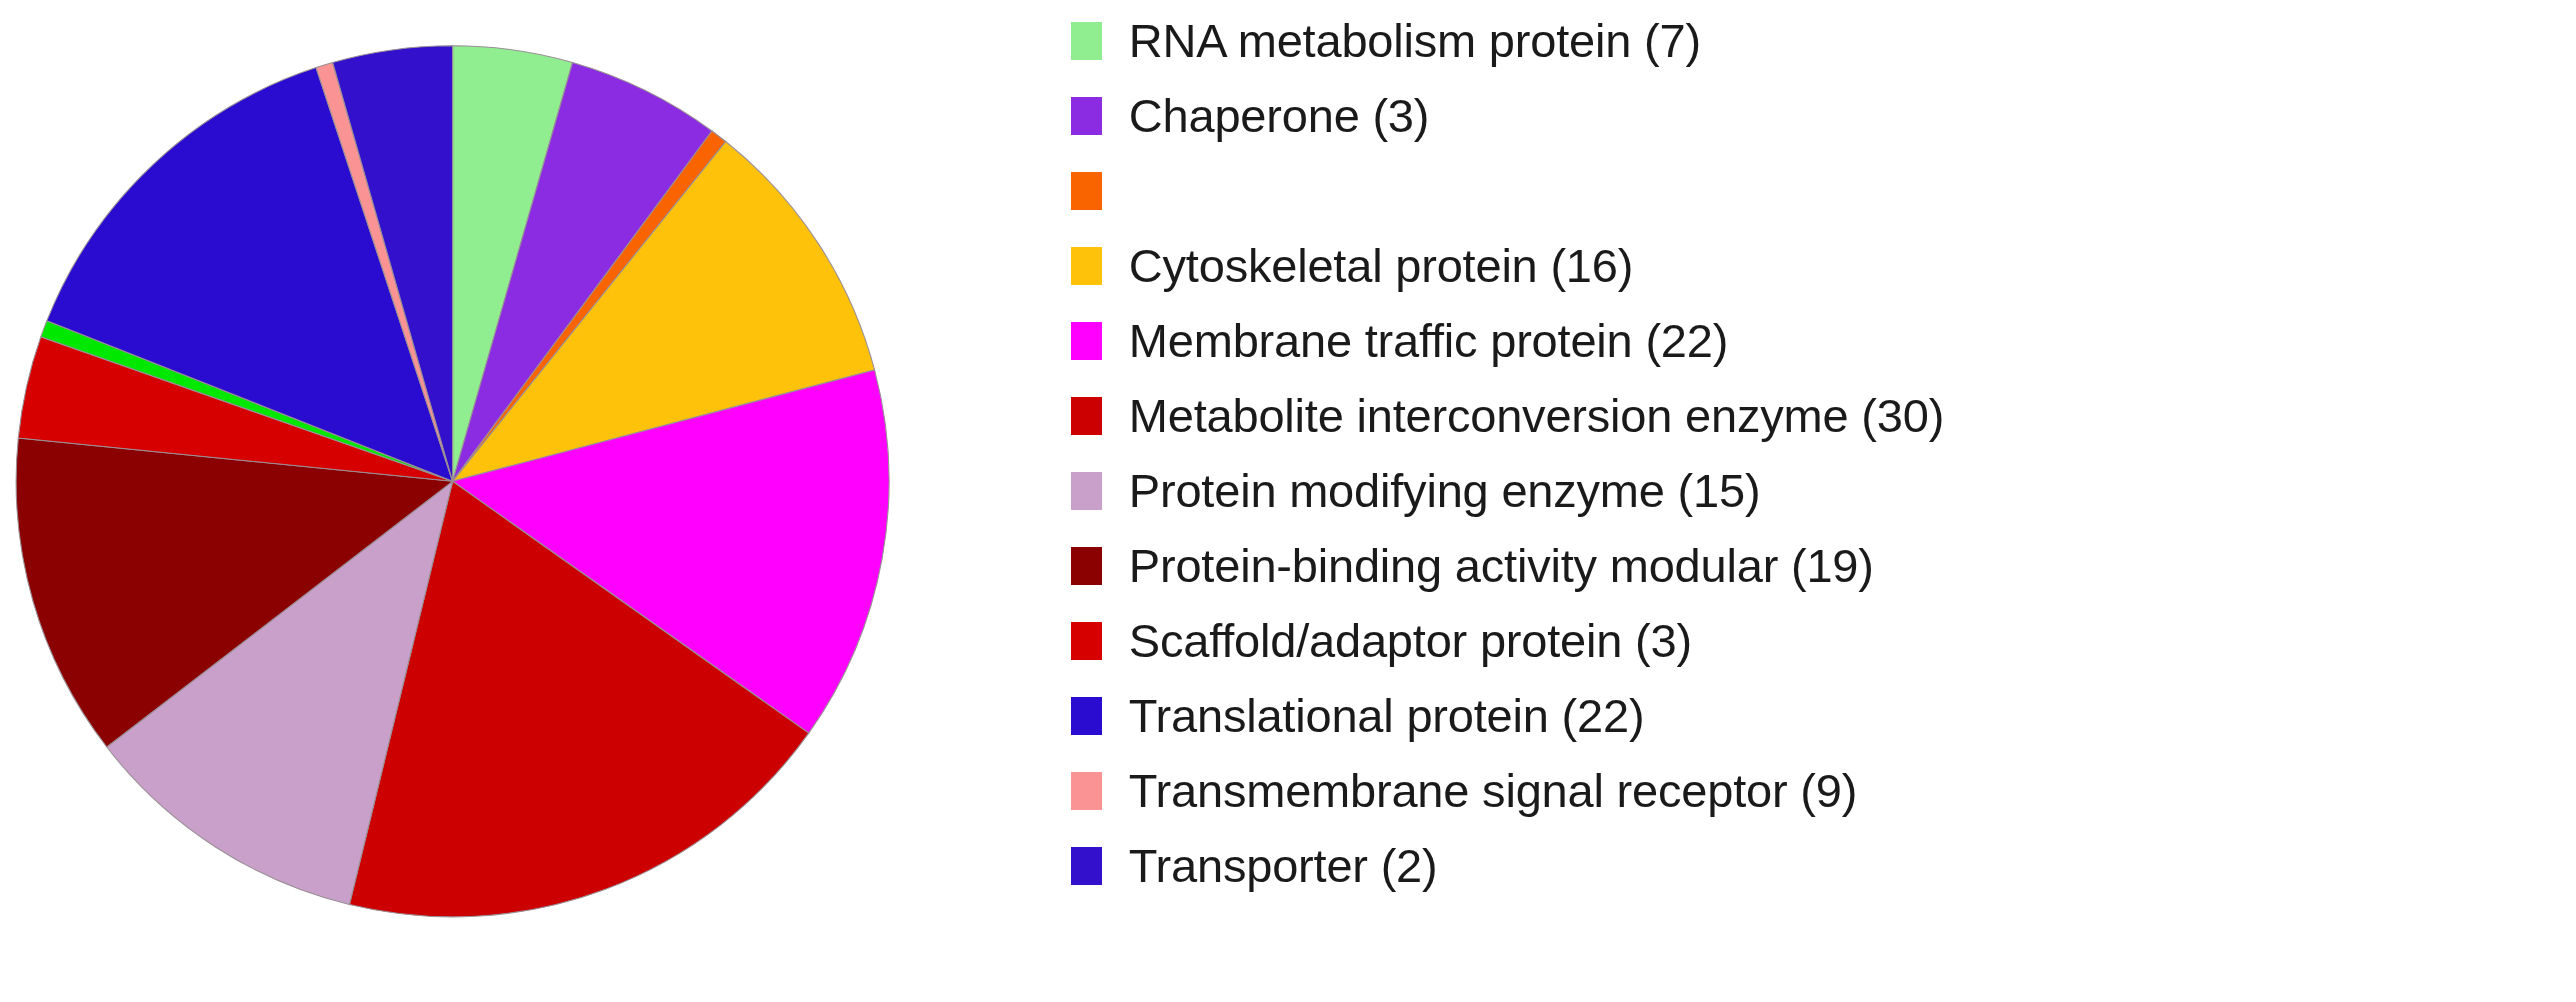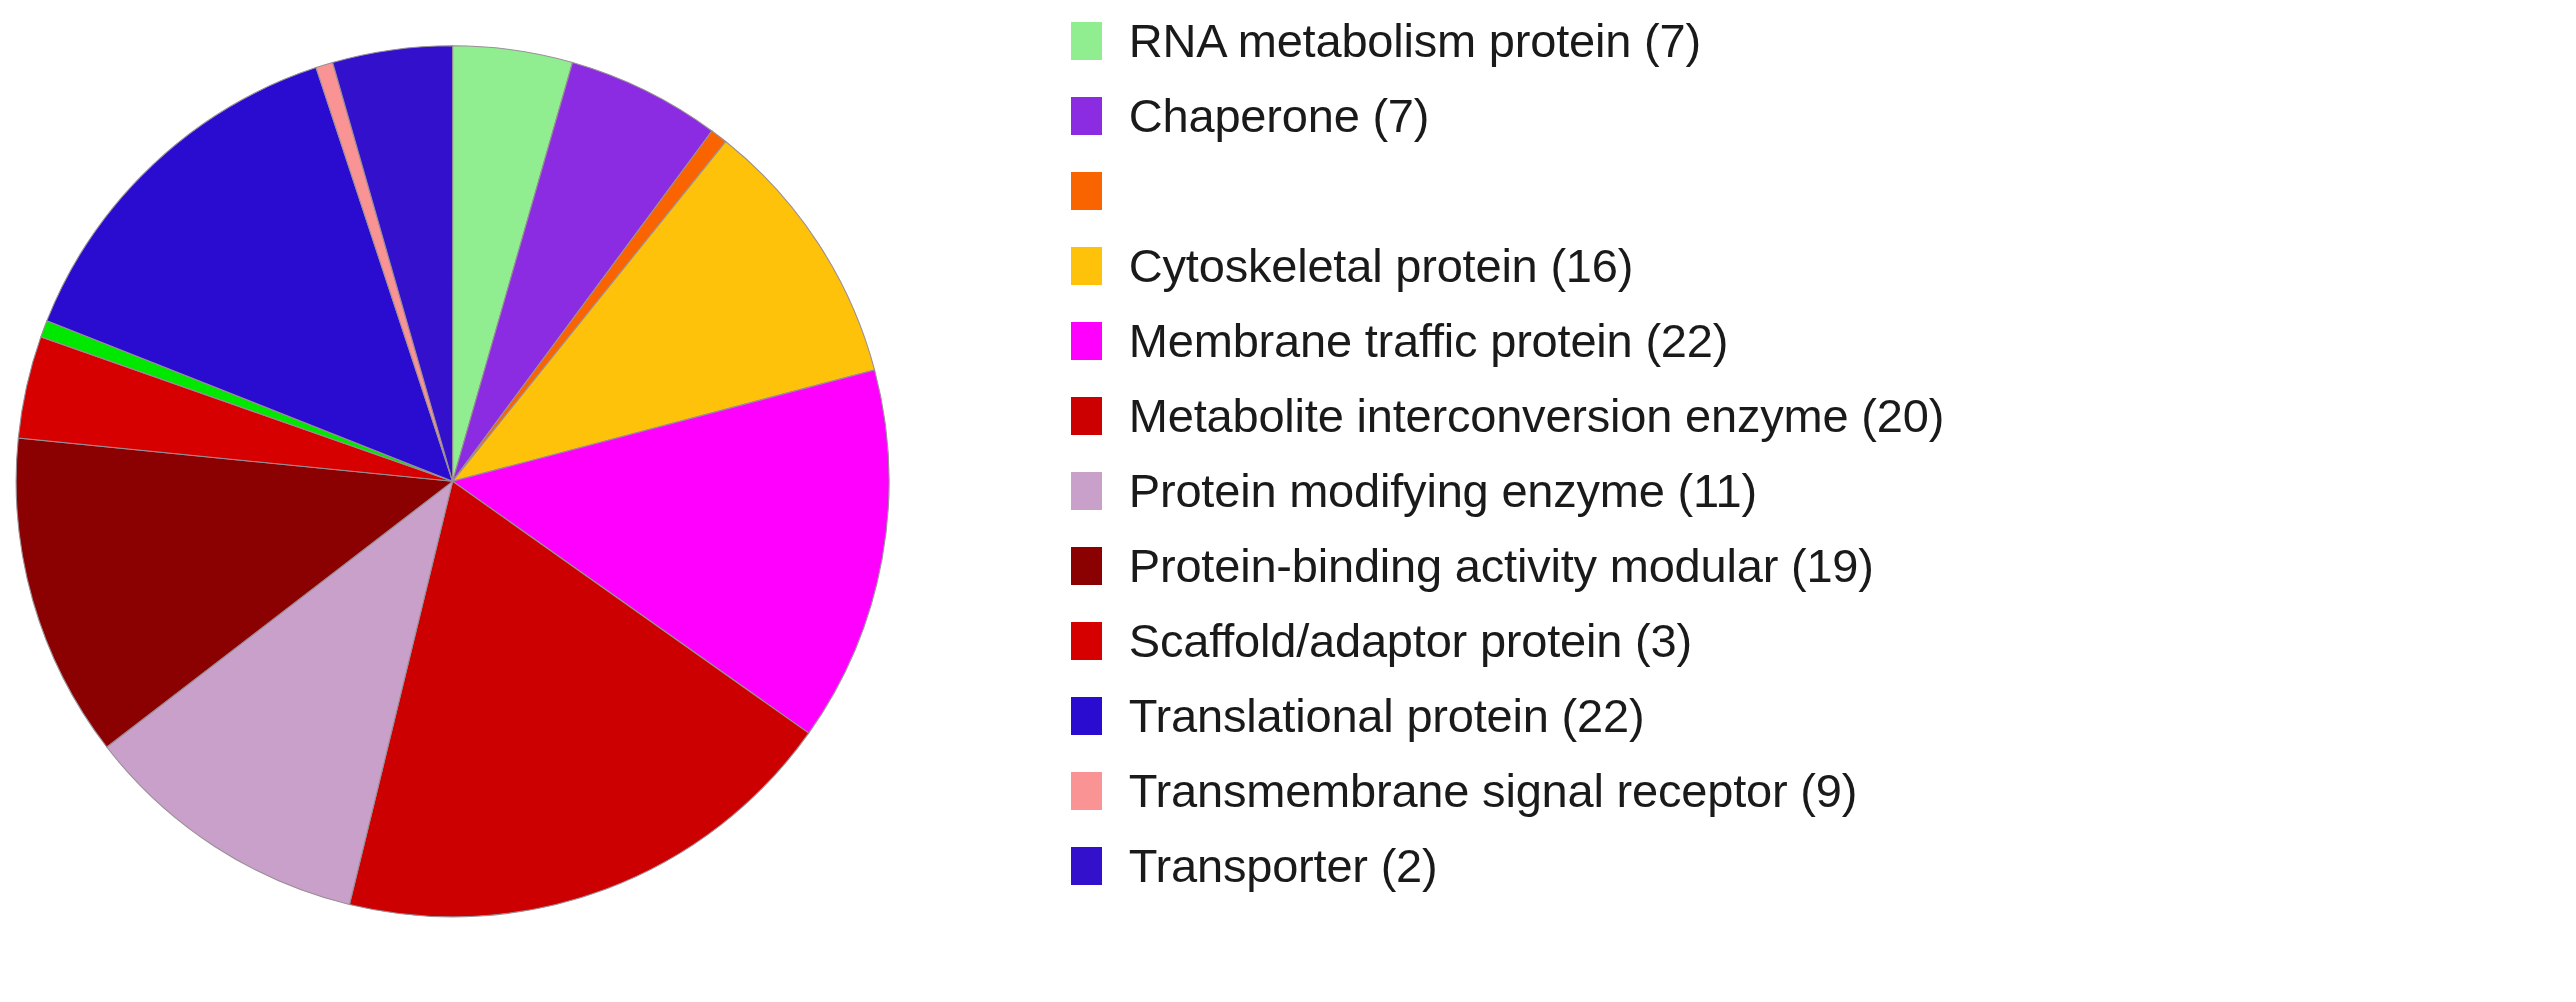--- a/index.html
+++ b/index.html
@@ -93,40 +93,40 @@
   </div>
 
   <div id="legend-panel">
 
   <div class="legend-item">
         <span class="legend-swatch" style="background: rgb(144, 238, 144);"></span>
         <span class="legend-label">RNA metabolism protein (7)</span>
       </div>
       <div class="legend-item">
         <span class="legend-swatch" style="background: rgb(139, 43, 226);"></span>
-        <span class="legend-label">Chaperone (7)</span>
+        <span class="legend-label">Chaperone (3)</span>
       </div>
       <div class="legend-item">
         <span class="legend-swatch" style="background: rgb(250, 100, 0);"></span>
       </div>
       <div class="legend-item">
         <span class="legend-swatch" style="background: rgb(255, 194, 10);"></span>
         <span class="legend-label">Cytoskeletal protein (16)</span>
       </div>
       <div class="legend-item">
         <span class="legend-swatch" style="background: rgb(255, 0, 255);"></span>
         <span class="legend-label">Membrane traffic protein (22)</span>
       </div>
       <div class="legend-item">
         <span class="legend-swatch" style="background: rgb(204, 0, 0);"></span>
-        <span class="legend-label">Metabolite interconversion enzyme (20)</span>
+        <span class="legend-label">Metabolite interconversion enzyme (30)</span>
       </div>
       <div class="legend-item">
         <span class="legend-swatch" style="background: rgb(201, 160, 201);"></span>
-        <span class="legend-label">Protein modifying enzyme (11)</span>
+        <span class="legend-label">Protein modifying enzyme (15)</span>
       </div>
       <div class="legend-item">
         <span class="legend-swatch" style="background: rgb(139, 0, 0);"></span>
         <span class="legend-label">Protein-binding activity modular (19)</span>
       </div>
       <div class="legend-item">
         <span class="legend-swatch" style="background: rgb(214, 0, 0);"></span>
         <span class="legend-label">Scaffold/adaptor protein (3)</span>
       </div>
       <div class="legend-item">

